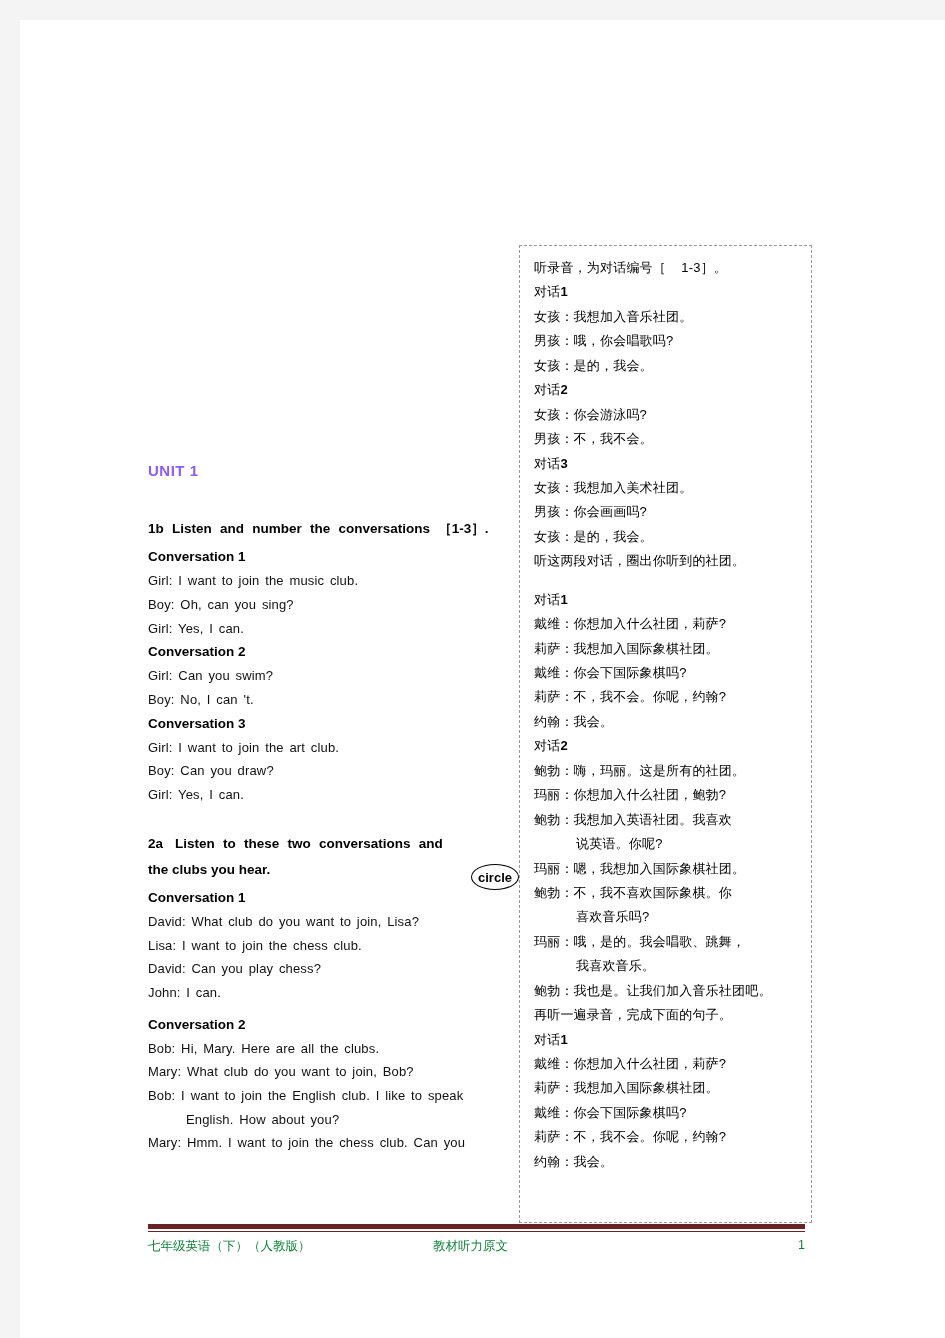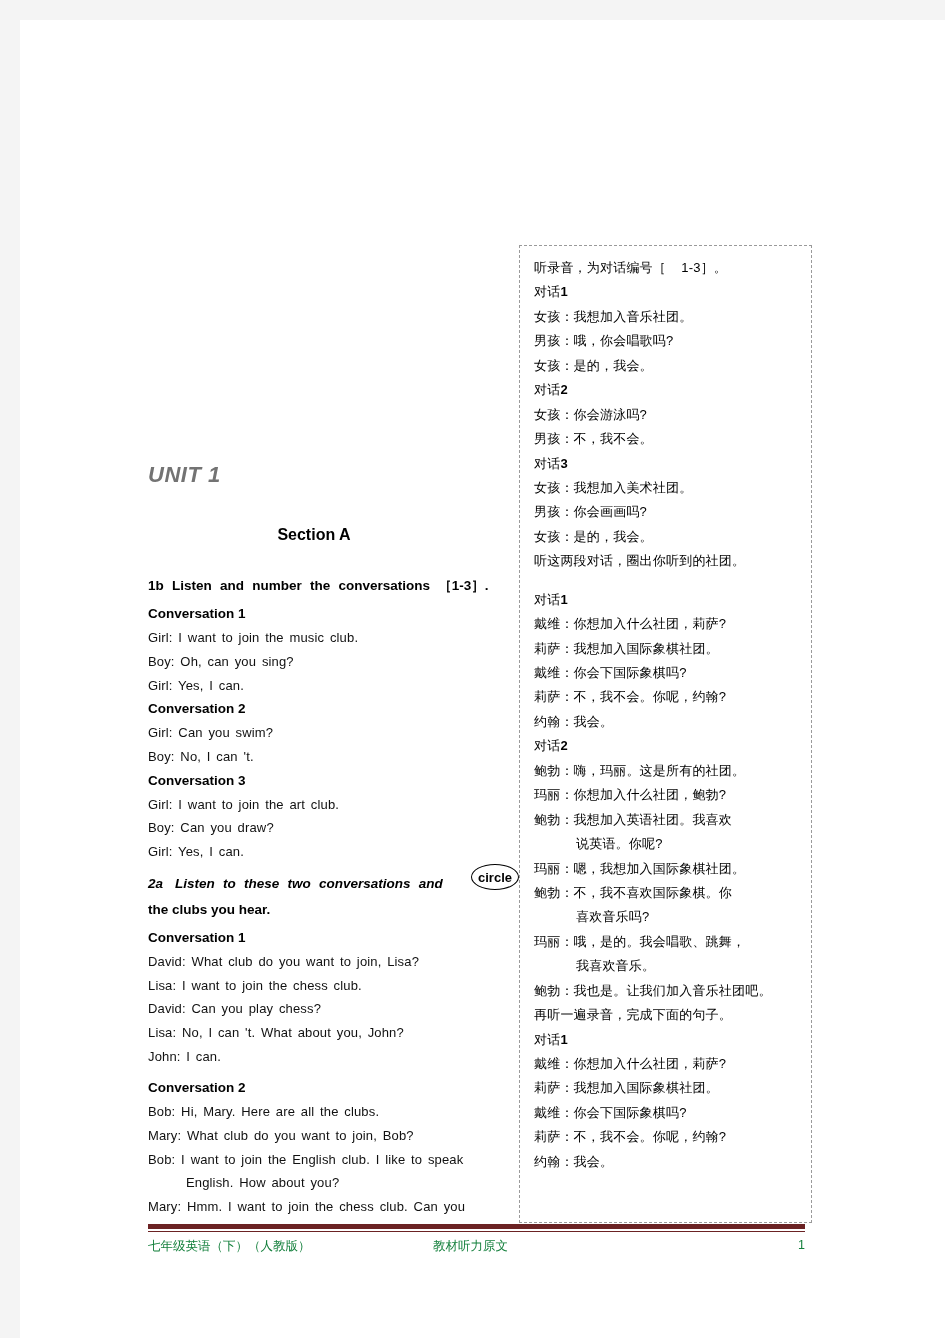--- a/index.html
+++ b/index.html
@@ -33,26 +33,25 @@
   }
 
   
   .left-col {
     position: absolute;
     left: 148px;
     top: 462px;
     width: 350px;
   }
   .unit-title {
-    font-size: 22px;
+    font-size: 15px;
     font-weight: bold;
     letter-spacing: 0.5px;
-    color: #737373;
+    color: #8b5cf6;
     margin: 0 0 38px 0;
-    font-style: italic;
   }
   .section-title {
     font-size: 16px;
     font-weight: bold;
     text-align: center;
     margin: 0 0 30px 0;
     padding-right: 18px;
   }
   .task-line {
     font-size: 13.5px;
@@ -162,51 +161,49 @@
 
 <div class="page">
 
   <div class="scan-gutter-top"></div>
   <div class="scan-gutter-left"></div>
 
   <div class="left-col">
 
     <h1 class="unit-title">UNIT 1</h1>
 
-    <h2 class="section-title">Section A</h2>
 
     <p class="task-line spaced-wide">1b    Listen and number the conversations ［1-3］.</p>
 
     <div>
       <p class="conv-head">Conversation 1</p>
       <p class="dialog-line spaced">Girl: I want to join the music club.</p>
       <p class="dialog-line spaced">Boy: Oh, can you sing?</p>
       <p class="dialog-line spaced">Girl: Yes, I can.</p>
 
       <p class="conv-head">Conversation 2</p>
       <p class="dialog-line spaced">Girl: Can you swim?</p>
       <p class="dialog-line spaced">Boy: No, I can 't.</p>
 
       <p class="conv-head">Conversation 3</p>
       <p class="dialog-line spaced">Girl: I want to join the art club.</p>
       <p class="dialog-line spaced">Boy: Can you draw?</p>
       <p class="dialog-line spaced">Girl: Yes, I can.</p>
     </div>
 
-    <p class="task-line spaced-wide" style="margin-top:8px;font-style:italic;">
+    <p class="task-line spaced-wide" style="margin-top:25px;">
       <span class="task-num">2a</span><span>Listen to these two conversations and</span>
     </p>
     <p class="task-line" style="margin-top:-2px;">the clubs you hear.</p>
 
     <div>
       <p class="conv-head">Conversation 1</p>
       <p class="dialog-line spaced">David: What club do you want to join, Lisa?</p>
       <p class="dialog-line spaced">Lisa: I want to join the chess club.</p>
       <p class="dialog-line spaced">David: Can you play chess?</p>
-      <p class="dialog-line spaced">Lisa: No, I can 't. What about you, John?</p>
       <p class="dialog-line spaced">John: I can.</p>
 
       <p class="conv-head" style="margin-top:8px;">Conversation 2</p>
       <p class="dialog-line spaced">Bob: Hi, Mary. Here are all the clubs.</p>
       <p class="dialog-line spaced">Mary: What club do you want to join, Bob?</p>
       <p class="dialog-line spaced">Bob: I want to join the English club. I like to speak</p>
       <p class="dialog-line spaced indent">English. How about you?</p>
       <p class="dialog-line spaced">Mary: Hmm. I want to join the chess club. Can you</p>
     </div>
   </div>

